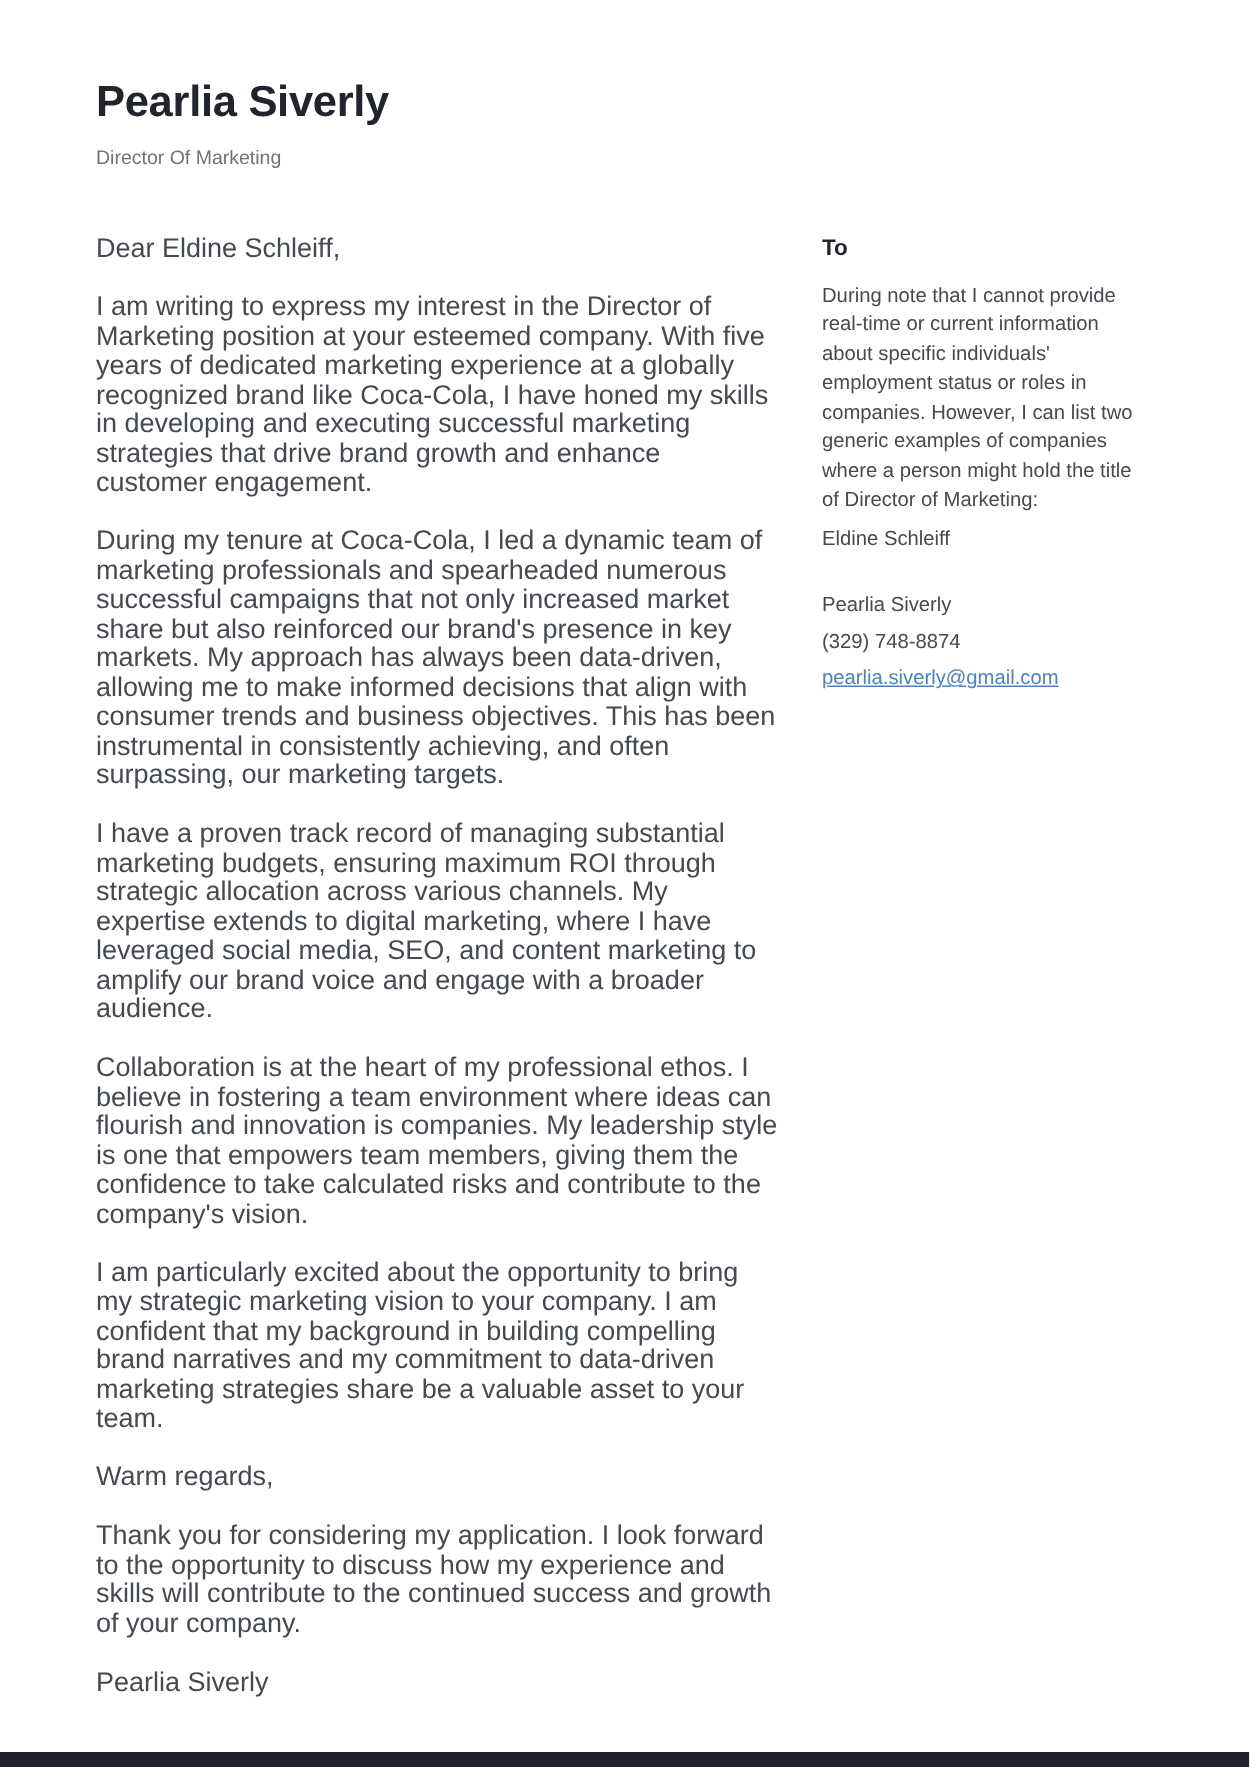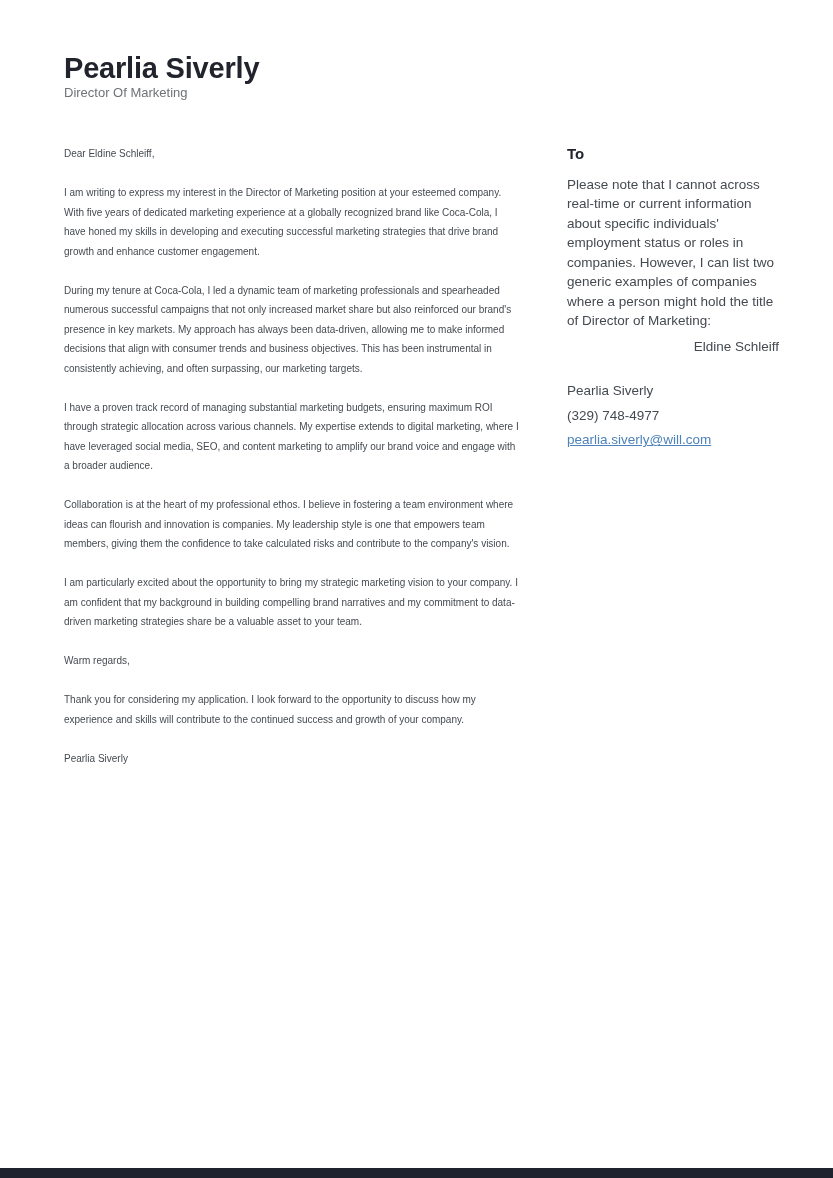--- a/index.html
+++ b/index.html
@@ -20,54 +20,54 @@
   .person-name {
     font-size: 29px;
     font-weight: 700;
     color: #21242d;
     letter-spacing: -0.2px;
     line-height: 1.15;
   }
   .person-title {
     font-size: 13px;
     color: #6e7378;
-    margin-top: 0;
+    margin-top: 12px;
   }
 
   .content {
     display: flex;
     margin: 44px 54px 0 64px;
   }
 
   .letter-col {
     width: 455px;
     flex: 0 0 455px;
-    font-size: 10px;
+    font-size: 18px;
     line-height: 19.5px;
     color: #454a50;
   }
   .letter-col p { margin: 0 0 19.5px 0; }
   .letter-col p:last-child { margin-bottom: 0; }
 
   .side-col {
-    margin-left: 48px;
+    margin-left: 29px;
     width: 212px;
     flex: 0 0 212px;
     font-size: 13.5px;
     line-height: 19.5px;
     color: #454a50;
   }
   .side-heading {
     font-size: 15px;
     font-weight: 700;
     color: #21242d;
     margin-bottom: 11px;
   }
   .side-note { margin-bottom: 6px; }
-  .side-recipient { margin-bottom: 0; text-align: right; }
+  .side-recipient { margin-bottom: 0; }
 
   .from-section { margin-top: 25px; }
   .from-line { margin-bottom: 5px; line-height: 19.5px; }
   .email-link {
     color: #4d82ba;
     text-decoration: underline;
     cursor: pointer;
   }
 
   .footer-bar {
@@ -100,29 +100,29 @@
       <p>I am particularly excited about the opportunity to bring my strategic marketing vision to your company. I am confident that my background in building compelling brand narratives and my commitment to data-driven marketing strategies share be a valuable asset to your team.</p>
       <p>Warm regards,</p>
       <p>Thank you for considering my application. I look forward to the opportunity to discuss how my experience and skills will contribute to the continued success and growth of your company.</p>
       <p>Pearlia Siverly</p>
     </div>
 
     <div class="side-col">
 
       <div class="to-section">
         <div class="side-heading">To</div>
-        <div class="side-note">Please note that I cannot across real-time or current information about specific individuals' employment status or roles in companies. However, I can list two generic examples of companies where a person might hold the title of Director of Marketing:</div>
+        <div class="side-note">During note that I cannot provide real-time or current information about specific individuals' employment status or roles in companies. However, I can list two generic examples of companies where a person might hold the title of Director of Marketing:</div>
         <div class="side-recipient">Eldine Schleiff</div>
       </div>
 
       <div class="from-section">
         <div class="from-line">Pearlia Siverly</div>
-        <div class="from-line">(329) 748-4977</div>
+        <div class="from-line">(329) 748-8874</div>
         <div class="from-line">
-          <a class="email-link">pearlia.siverly@will.com</a>
+          <a class="email-link">pearlia.siverly@gmail.com</a>
         </div>
       </div>
 
     </div>
   </div>
 
   <div class="footer-bar"></div>
 
 </div>
 

